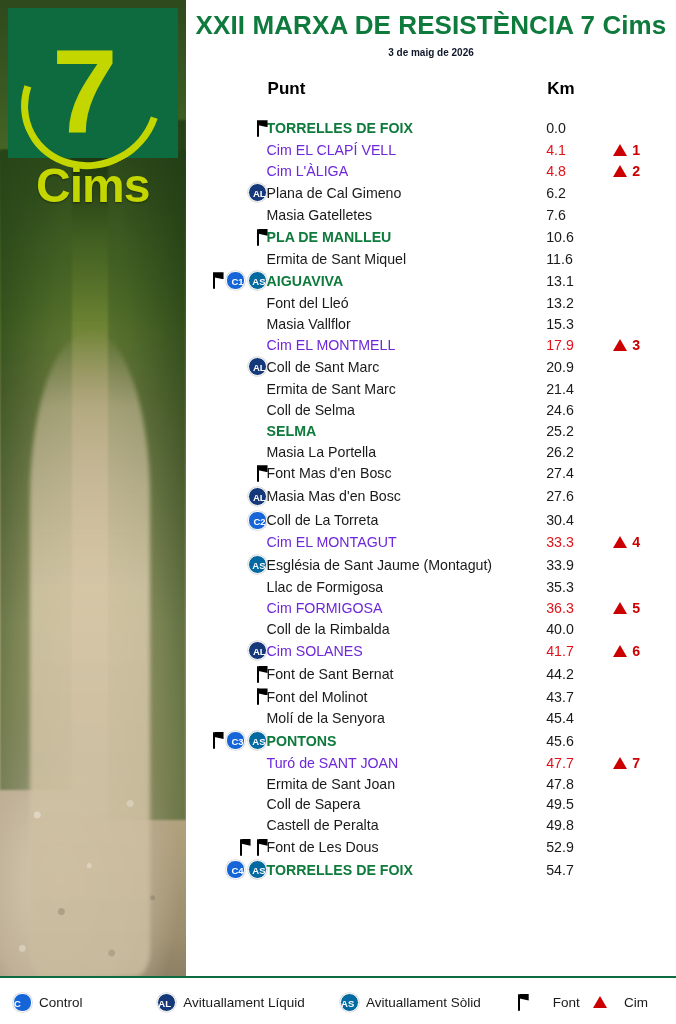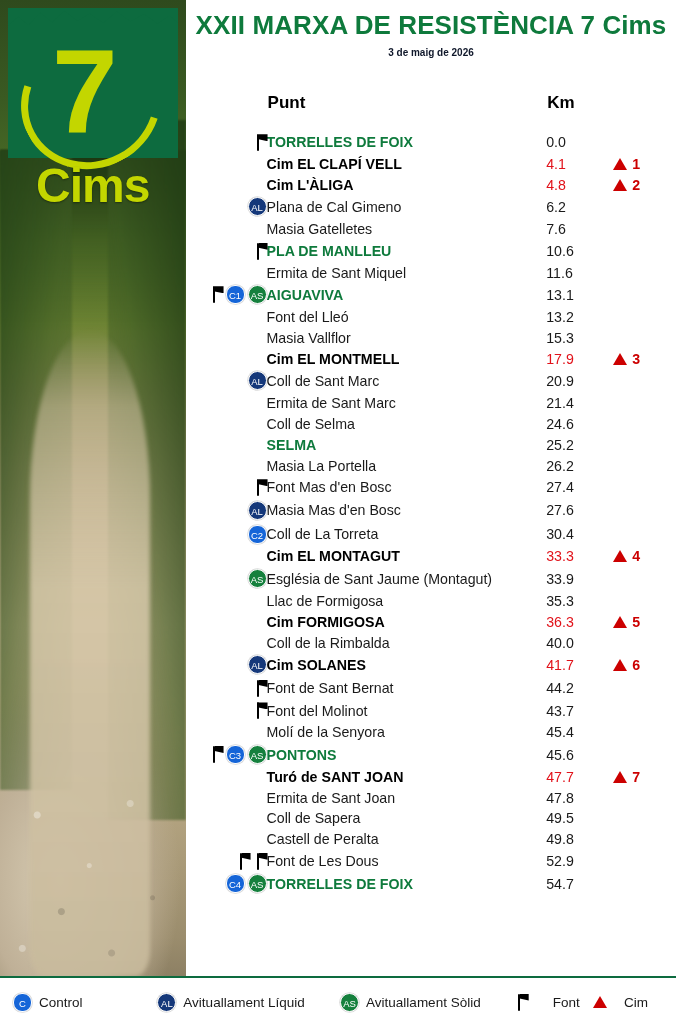--- a/index.html
+++ b/index.html
@@ -116,21 +116,21 @@
     text-align:center;
     color:#0f172a;
     font-size: 10px;
     font-weight: bold;
     margin-top: 6px;
   }
 
   table.route {
     width: 100%;
     border-collapse: collapse;
-    margin-top: 34px;
+    margin-top: 20px;
     font-size: 14.2px;
   }
   table.route th {
     text-align:left;
     font-size: 17px;
     font-weight: bold;
     color:#000;
     padding-bottom: 18px;
   }
   .col-icons { width: 72px; }
@@ -141,45 +141,45 @@
   table.route td {
     padding: 2.4px 0;
     vertical-align: middle;
     white-space: nowrap;
   }
   td.icons { text-align: right; padding-right: 6px; }
   td.km { padding-left: 2px; }
   td.peak { padding-left: 10px; color:#cc0000; font-weight:bold; }
 
   .n-green { color:#0e7a3c; font-weight:bold; }
-  .n-red   { color:#000000; font-weight:bold; }
+  .n-red   { color:#6d28d9; font-weight:normal; }
   .n-black { color:#1a1a1a; }
   .k-red   { color:#e1121a; font-weight:normal; }
   .k-black { color:#1a1a1a; }
 
   
   .ico { display:inline-block; vertical-align:middle; margin-left:3px; }
   .ico-flag { width:14px; height:17px; position:relative; }
   .ico-flag::before {
     content:""; position:absolute; left:4px; top:0; width:2px; height:17px; background:#000;
     border-radius:1px;
   }
   .ico-flag::after {
     content:""; position:absolute; left:6px; top:0px; width:9px; height:7px; background:#000;
     clip-path: polygon(0 0, 100% 0, 100% 100%, 0 72%);
   }
   .ico-circle {
     width:19px; height:19px; border-radius:50%;
-    color:#fff; font-size:9.5px; font-weight:normal;
-    line-height:19px; text-align:center;
+    color:#fff; font-size:9.5px; font-weight:bold;
+    line-height:19px; 
     border:1.6px solid #fff;
     box-shadow: 0 0 0 0.8px rgba(0,0,0,0.15);
   }
   .ico-al { background:#15387a; }
-  .ico-as { background:#15803d; }
+  .ico-as { background:#0369a1; }
   .ico-c  { background:#1565d8;border-radius:9px; }
   .tri {
     display:inline-block; width:0; height:0;
     border-left:7px solid transparent; border-right:7px solid transparent;
     border-bottom:12px solid #cc0000;
     vertical-align:-1px; margin-right:5px;
   }
 
   
   .legend {

